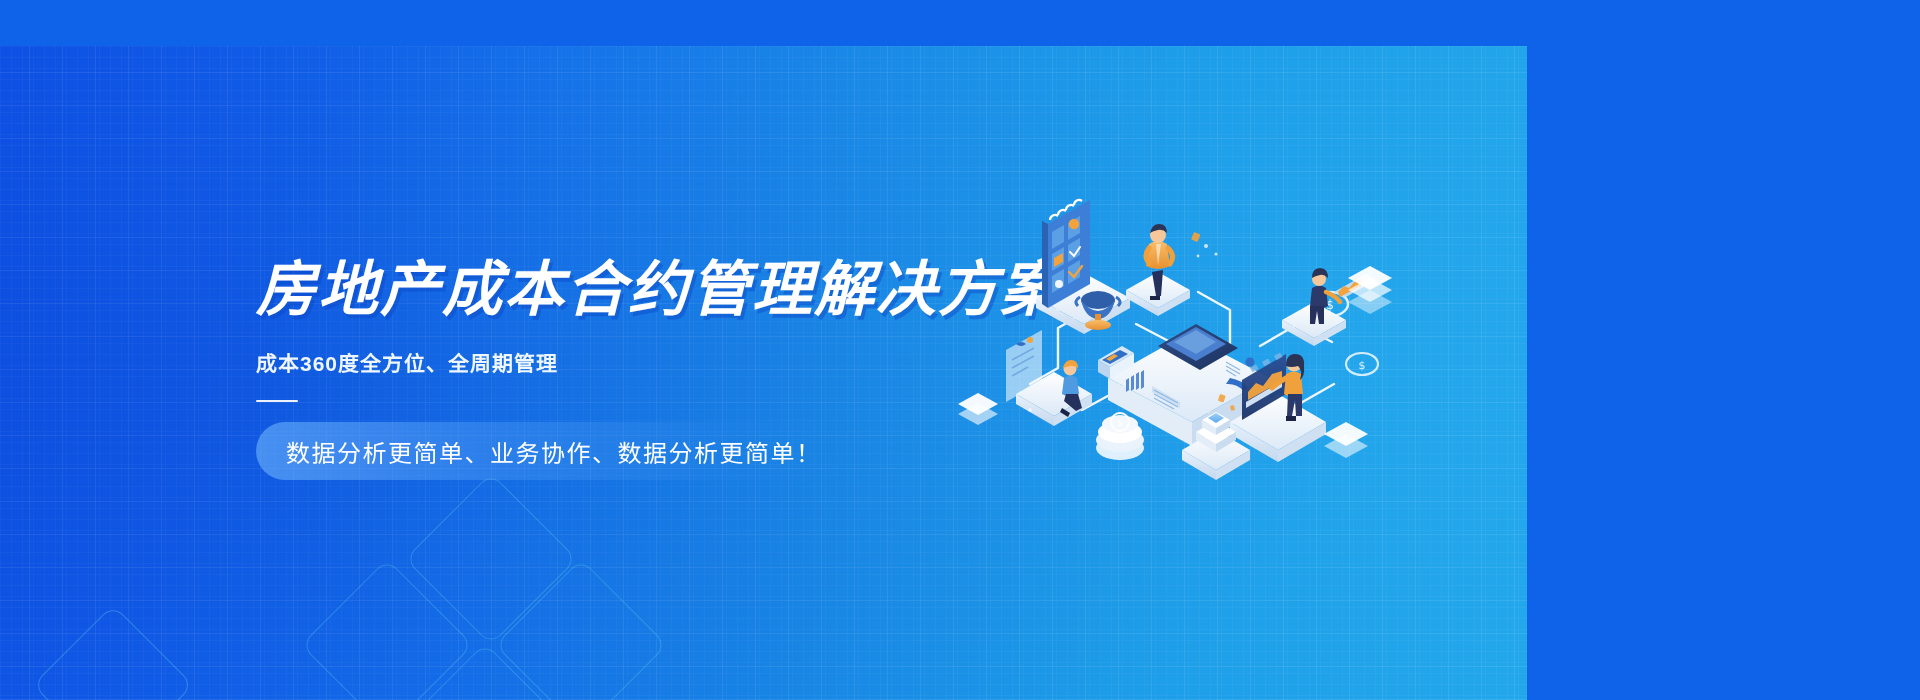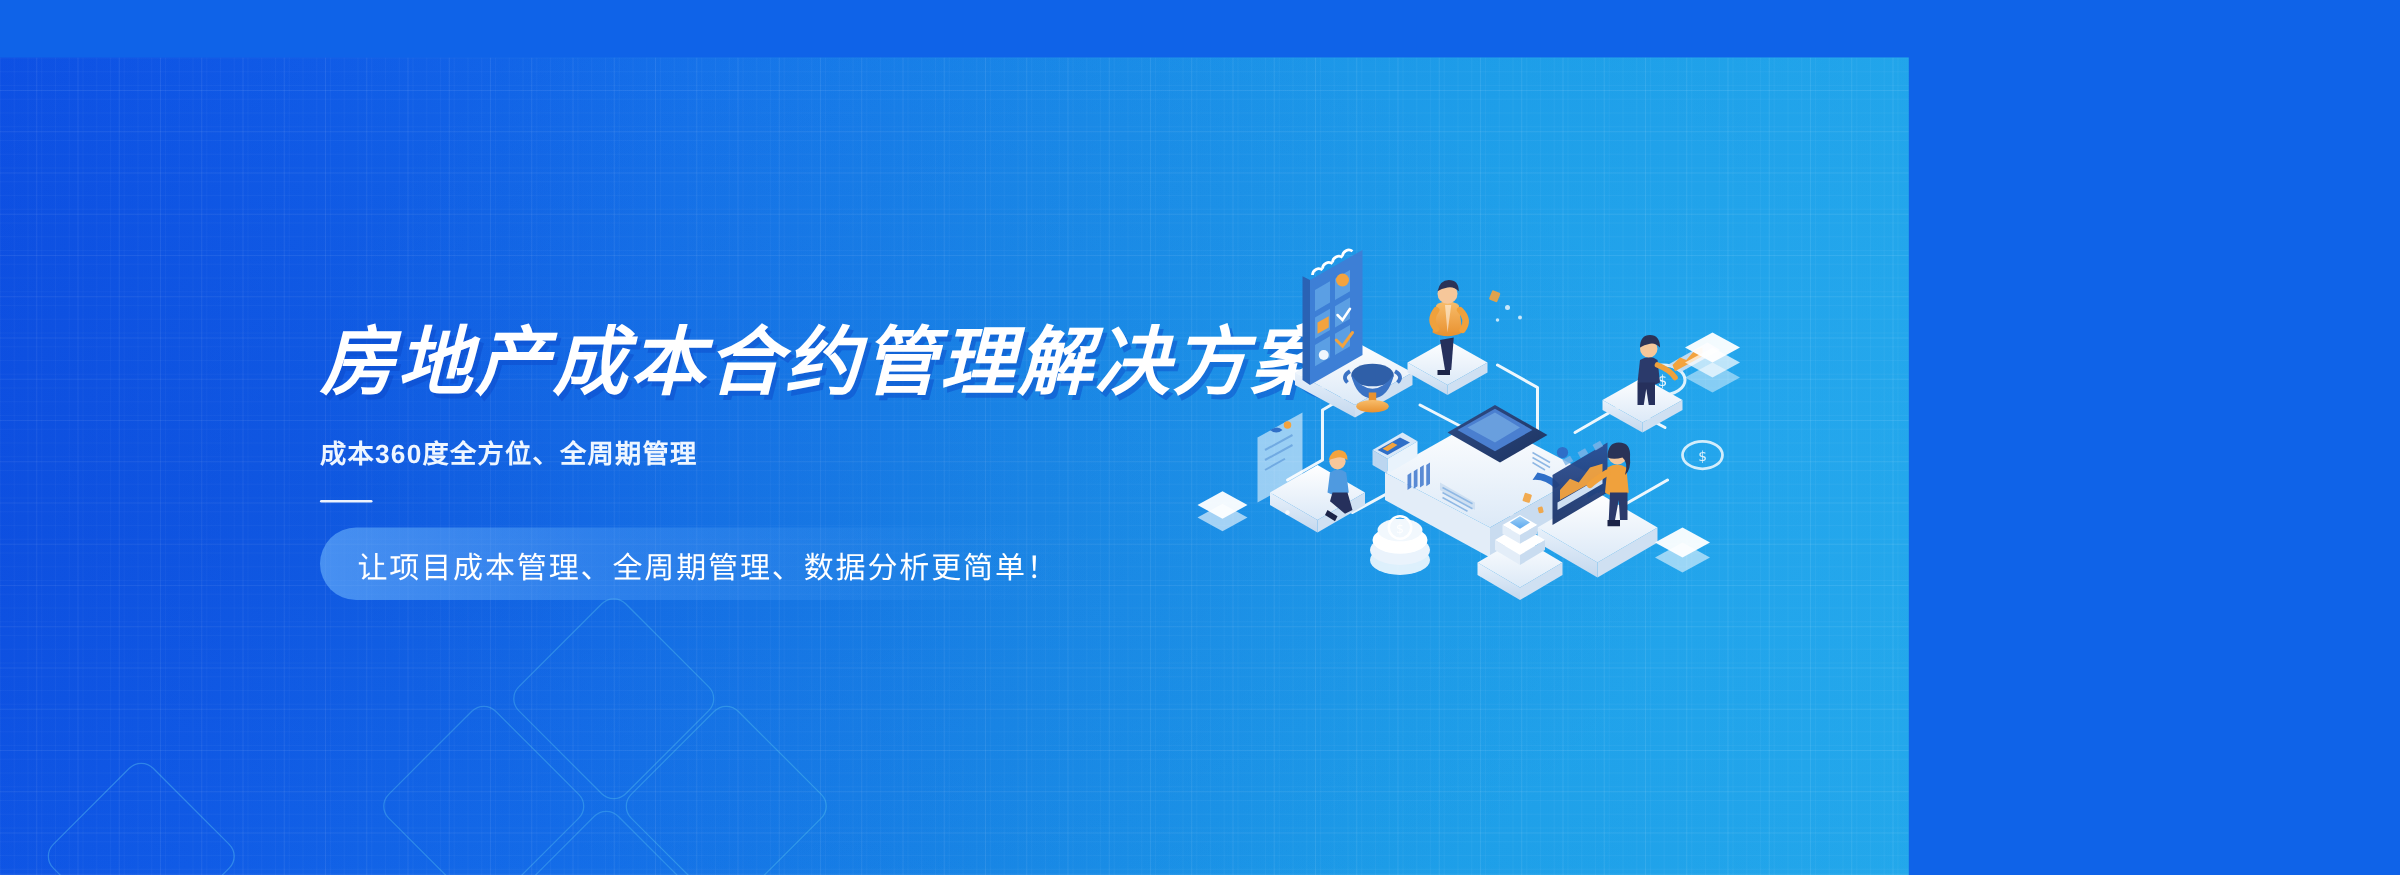--- a/index.html
+++ b/index.html
@@ -144,21 +144,21 @@
   <div class="deco d5"></div>
   <div class="deco d6"></div>
 
   <div class="content">
     <h1 class="headline">房地产成本合约管理解决方案</h1>
     <p class="subhead">成本360度全方位、全周期管理</p>
     <div class="rule"></div>
   </div>
 
   <div class="pill">
-    <span class="pill-text">让项目成本管理、全周期管理、数据分析更简单！</span>
+    <span class="pill-text">数据分析更简单、业务协作、数据分析更简单！</span>
   </div>
 
   <div class="illus">
     <svg viewBox="0 0 470 290" xmlns="http://www.w3.org/2000/svg">
       <defs>
         <linearGradient id="plat" x1="0" y1="0" x2="0" y2="1">
           <stop offset="0" stop-color="#ffffff"></stop>
           <stop offset="1" stop-color="#dce9f7"></stop>
         </linearGradient>
         <linearGradient id="platSide" x1="0" y1="0" x2="0" y2="1">

